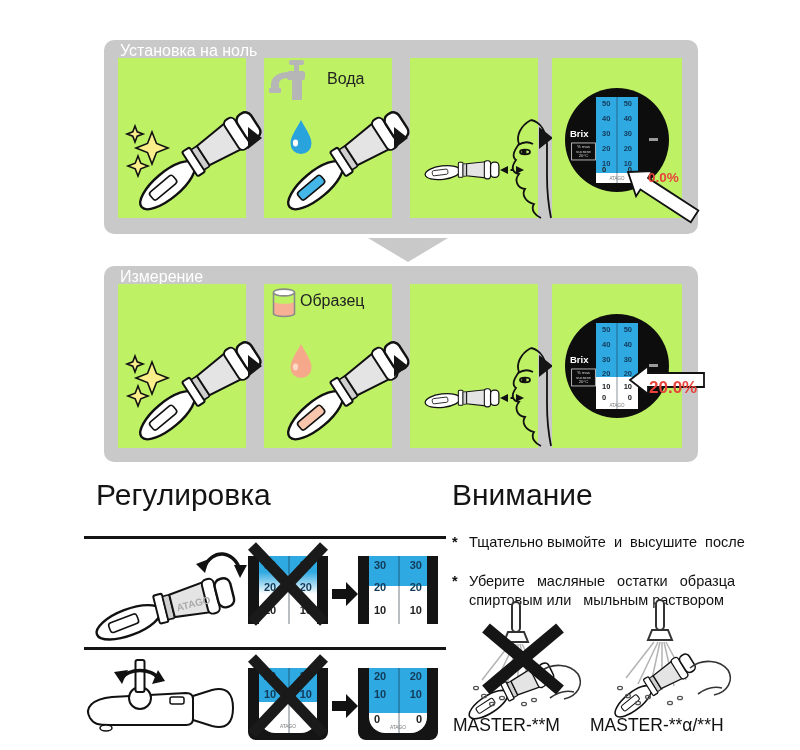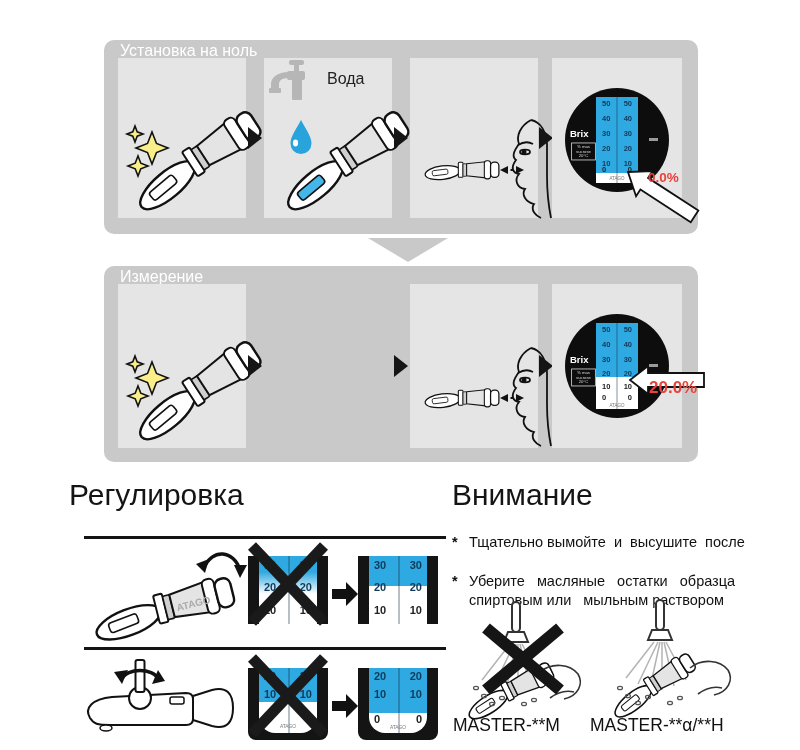--- a/index.html
+++ b/index.html
@@ -2,21 +2,21 @@
 <html><head>
 <meta charset="utf-8">
 <style>
   html,body{margin:0;padding:0;background:#fff;}
   .stage{position:relative;width:800px;height:750px;background:#fff;overflow:hidden;
          font-family:"Liberation Sans",sans-serif;color:#1b1b1b;}
   .abs{position:absolute;}
   .title{font-size:31px;letter-spacing:.5px;white-space:pre;color:#141414;}
   .graybox{background:#c9c9c9;border-radius:10px;}
   .boxlabel{color:#fff;font-size:16px;white-space:pre;}
-  .panel{background:#e5e5e5;}
+  .panel{background:#bef264;}
   .step-arrow{width:0;height:0;border-top:11px solid transparent;border-bottom:11px solid transparent;border-left:14px solid #151515;}
   .down-arrow{width:0;height:0;border-left:40px solid transparent;border-right:40px solid transparent;border-top:24px solid #c9c9c9;}
   .pnl-label{font-size:16px;color:#222;}
   svg{overflow:visible;}
   
   .scope{position:absolute;width:104px;height:104px;background:#0d0d0d;border-radius:50%;}
   .scale{position:absolute;left:31px;top:9px;width:42px;height:86px;background:#fff;overflow:hidden;}
   .scale .blue{position:absolute;left:0;top:0;width:100%;background:#2fa9e1;}
   .scale .centerline{position:absolute;left:20px;top:0;bottom:0;width:2px;background:rgba(20,40,60,.25);}
   .srow{position:absolute;left:0;width:100%;display:flex;justify-content:space-between;
@@ -182,20 +182,37 @@
       <g stroke="#111" stroke-width="1.6" fill="#f9ee8a">
         <polygon points="34,50 38.5,61.5 50,66 38.5,70.5 34,82 29.5,70.5 18,66 29.5,61.5"></polygon>
         <polygon points="17,44 19.2,49.8 25,52 19.2,54.2 17,60 14.8,54.2 9,52 14.8,49.8"></polygon>
         <polygon points="20,74 22.8,81.2 30,84 22.8,86.8 20,94 17.2,86.8 10,84 17.2,81.2"></polygon>
       </g>
     </svg>
   </div>
 
   <div class="abs step-arrow" style="left:248px;top:355px;"></div>
 
+  <div class="abs panel" style="left:264px;top:284px;width:128px;height:164px;">
+    <svg class="abs" style="left:6px;top:3px;" width="28" height="34">
+      <path d="M3.5,15 L3.5,27 A11,3.5 0 0 0 24.5,27 L24.5,15 A11,2.6 0 0 1 3.5,15 Z" fill="#f8b094"></path>
+      <path d="M3.5,5.5 L3.5,27 A11,3.5 0 0 0 24.5,27 L24.5,5.5" fill="none" stroke="#8a8a8a" stroke-width="1.6"></path>
+      <ellipse cx="14" cy="5.5" rx="10.5" ry="3.4" fill="#fff" stroke="#8a8a8a" stroke-width="1.6"></ellipse>
+    </svg>
+    <span class="abs pnl-label" style="left:36px;top:8px;">Образец</span>
+    <svg class="abs" style="left:0;top:28px;" width="128" height="132">
+      <g style="--win:#f9c6ad;">
+          <use href="#refr" transform="translate(4,96) rotate(-33)"></use>
+        </g>
+      <g>
+        <path d="M37,32 C33,40 26.5,48 26.5,55.5 A10.5,10.5 0 0 0 47.5,55.5 C47.5,48 41,40 37,32 Z" fill="#f6a98a"></path>
+        <ellipse cx="31.5" cy="55" rx="2.6" ry="3.4" fill="#fcd9c6"></ellipse>
+      </g>
+    </svg>
+  </div>
 
   <div class="abs step-arrow" style="left:394px;top:355px;"></div>
 
   <div class="abs panel" style="left:410px;top:284px;width:128px;height:164px;">
     <svg class="abs" style="left:0;top:2px;" width="128" height="160">
       <use href="#refr" transform="translate(14,98) scale(0.52)"></use>
       <g>
         <line x1="95" y1="112" x2="109" y2="112" stroke="#111" stroke-width="2.2" stroke-dasharray="2.5,3"></line>
         <polygon points="90,112 98,108 98,116" fill="#111"></polygon>
         <polygon points="114,112 106,108 106,116" fill="#111"></polygon>
@@ -250,21 +267,21 @@
           <div>20°C</div>
       </div>
       <div class="scopedash"></div>
     </div>
     <svg class="abs" style="left:76px;top:82px;" width="80" height="30">
       <polygon points="2,14 20,0 20,7 76,7 76,21 20,21 20,28" fill="#fff" stroke="#111" stroke-width="1.8"></polygon>
     </svg>
     <span class="reading" style="left:97px;top:94px;font-size:17px;">20.0%</span>
   </div>
 
-  <div class="abs section-title" style="left:69px;top:478px;">Регулировка</div>
+  <div class="abs section-title" style="left:96px;top:478px;">Регулировка</div>
   <div class="abs hline" style="left:84px;top:536px;width:362px;"></div>
 
   <svg class="abs" style="left:84px;top:542px;" width="178" height="100">
     <g transform="translate(2,58) rotate(-14)">
       <use href="#refr"></use>
       <text x="86" y="33" font-size="10" font-weight="bold" fill="#ababab">ATAGO</text>
     </g>
     <g>
       <path d="M120,26 C128,6 150,8 156,28" fill="none" stroke="#111" stroke-width="3.5"></path>
       <polygon points="112,22 125,17 121,31" fill="#111"></polygon>

